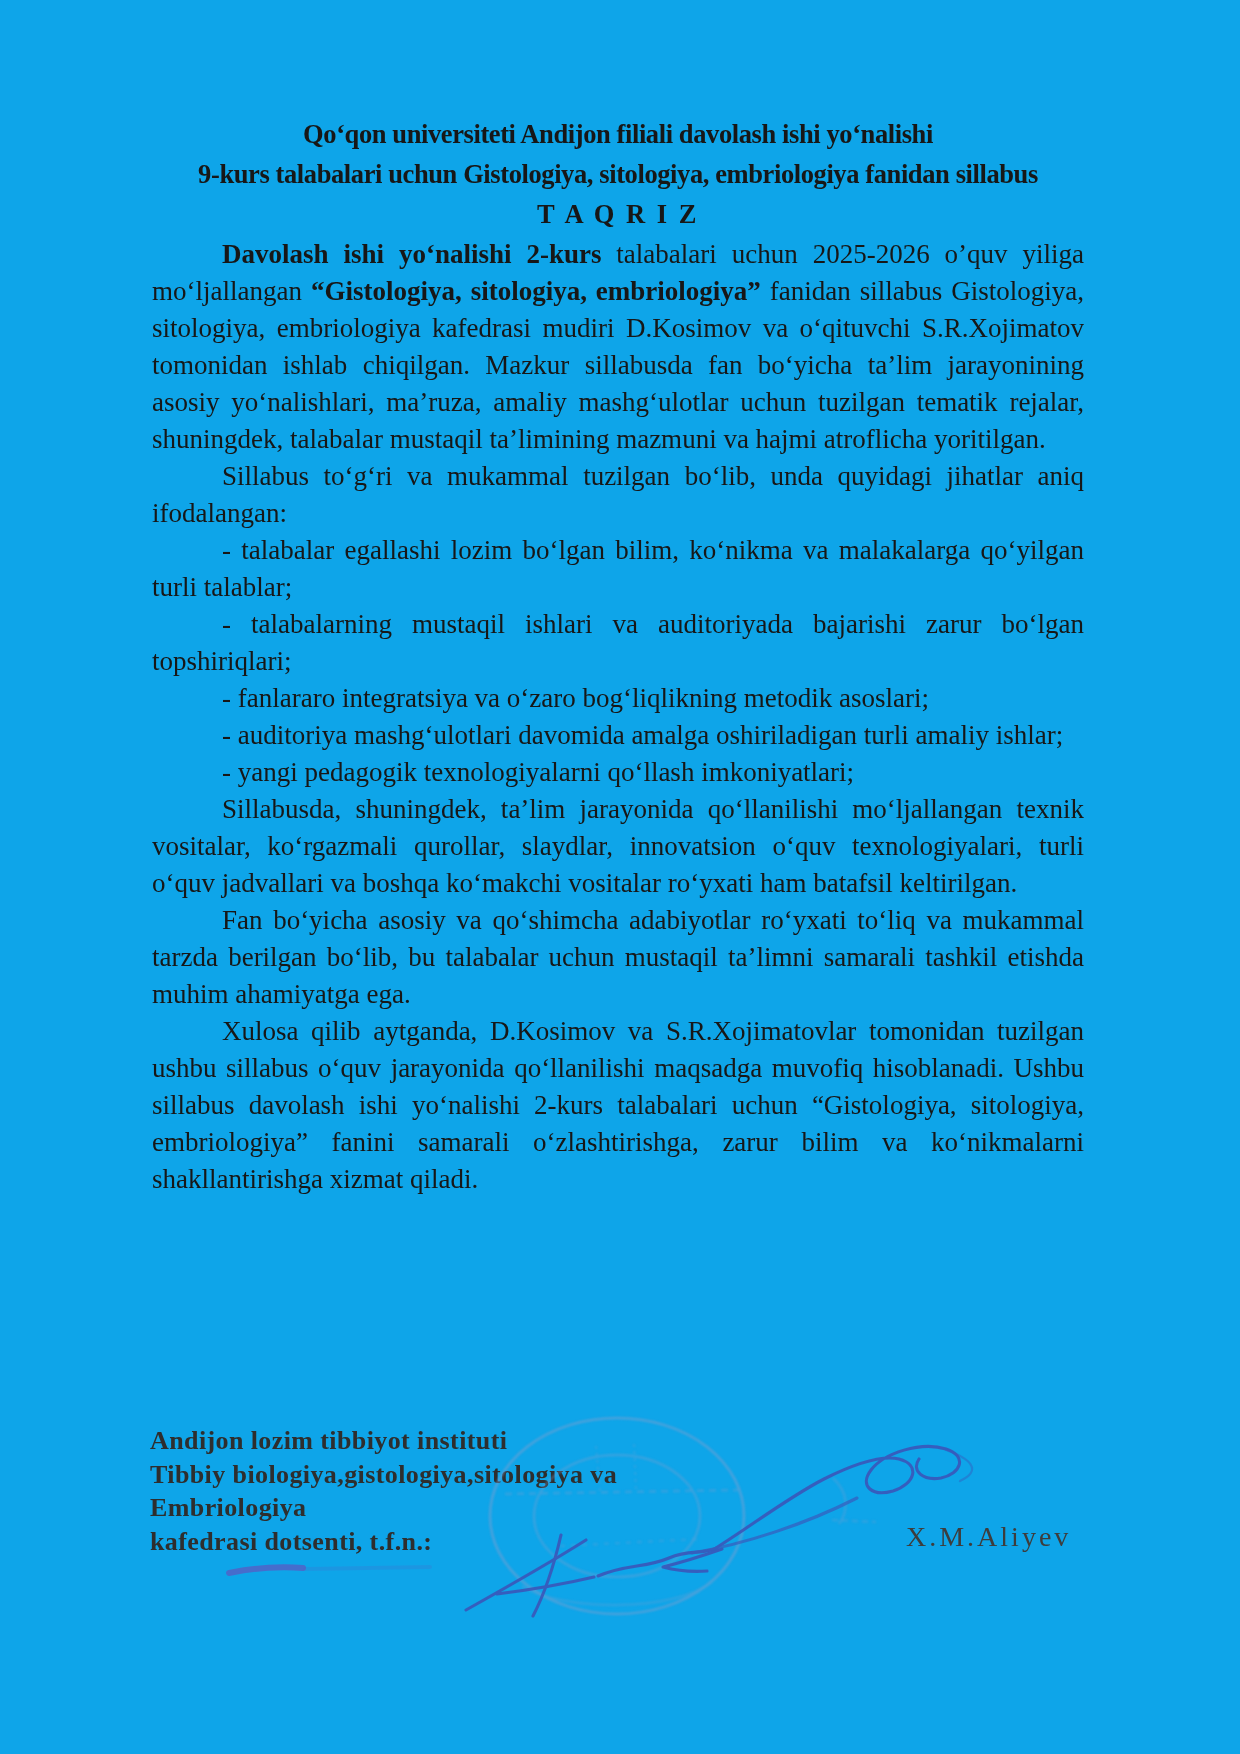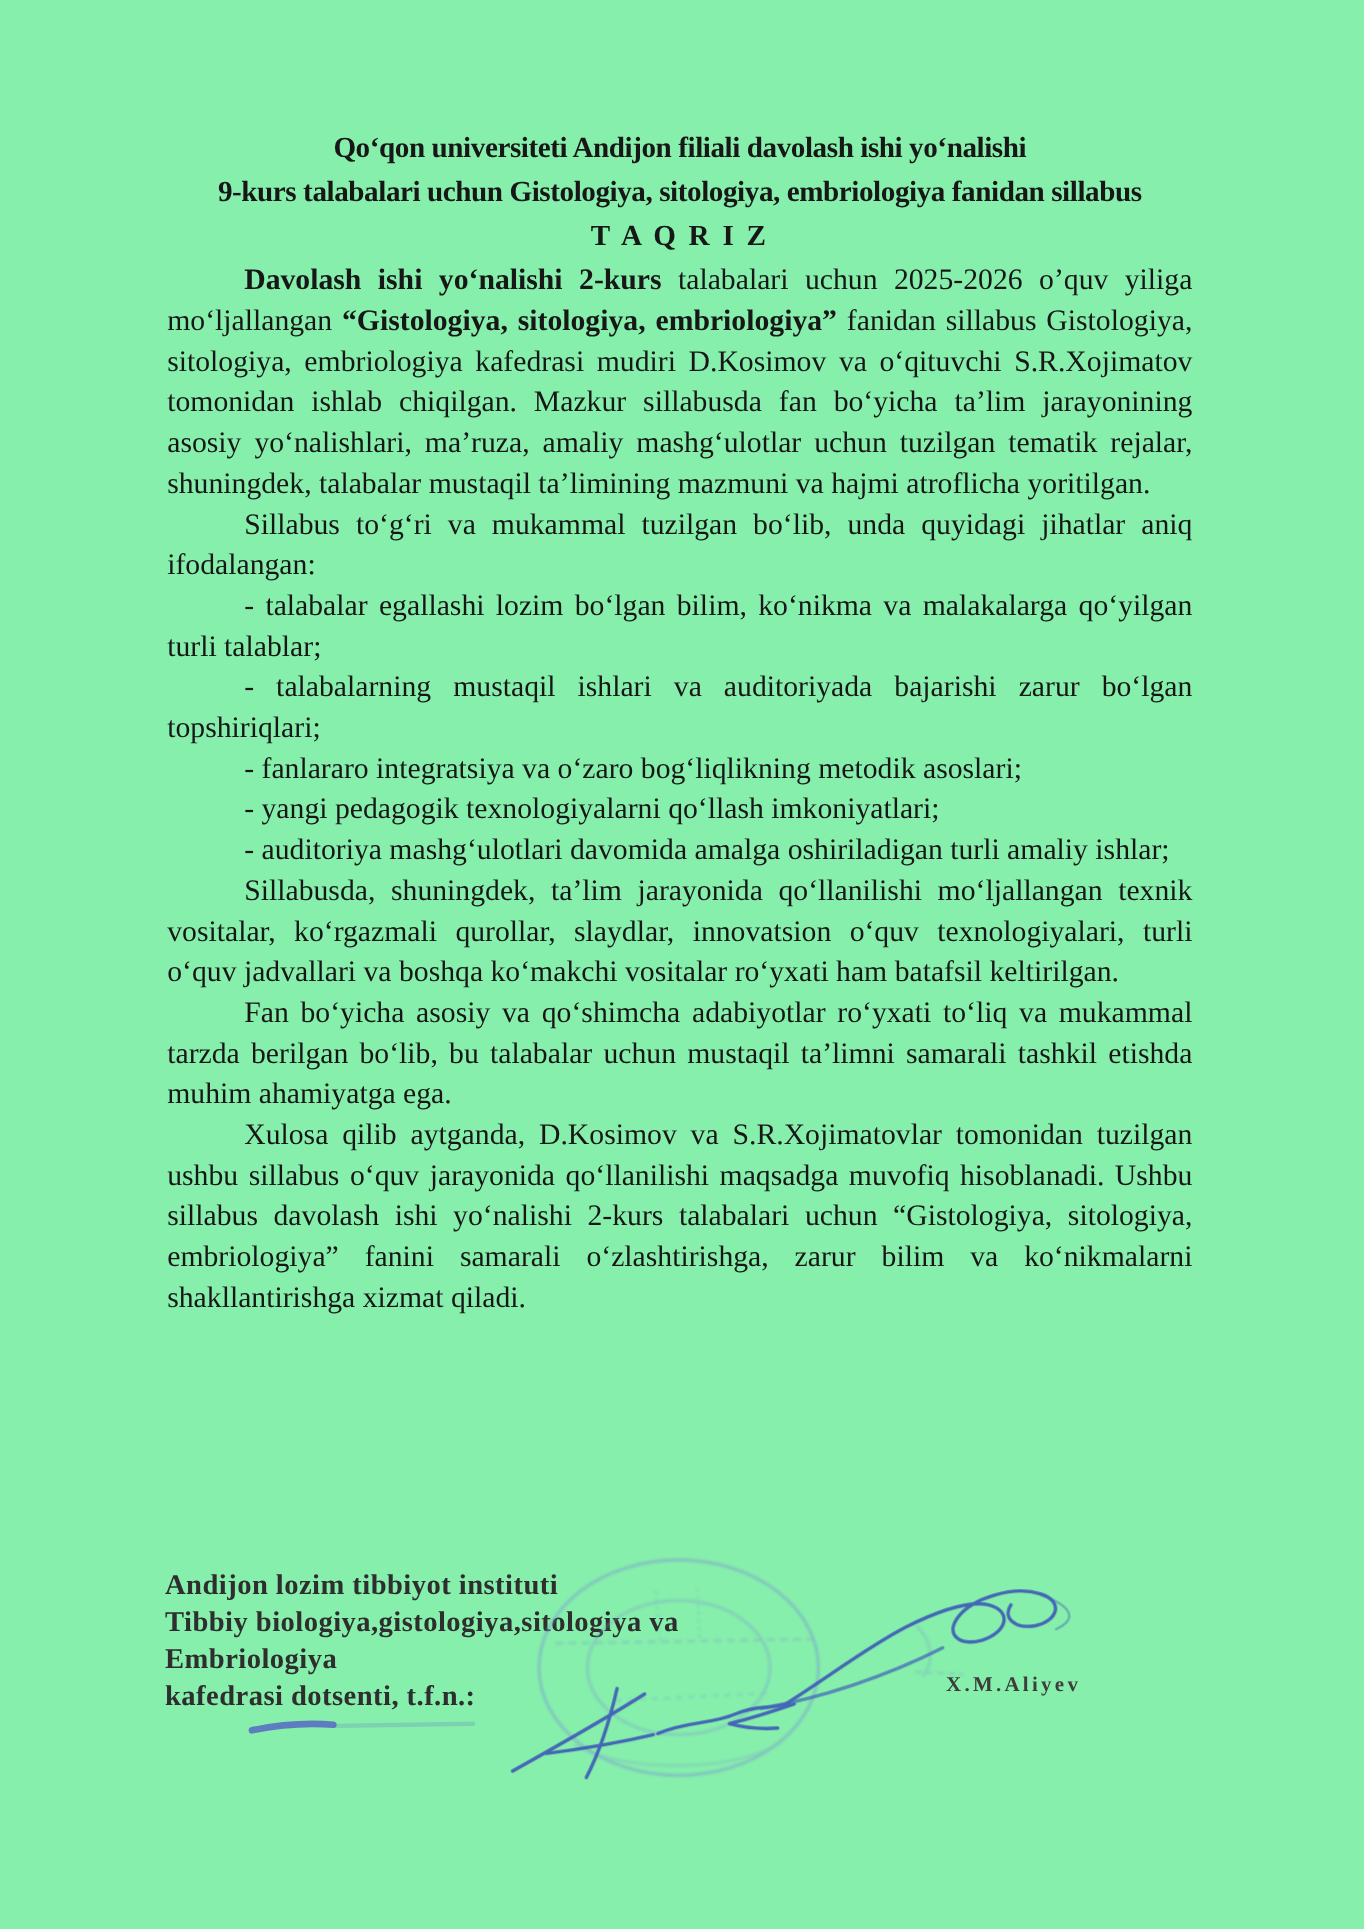--- a/index.html
+++ b/index.html
@@ -1,21 +1,21 @@
 <!DOCTYPE html>
 <html><head>
 <meta charset="utf-8">
 <style>
   html, body { margin: 0; padding: 0; background: #888; }
   .page {
     position: relative;
     width: 1240px;
     height: 1754px;
     margin: 0 auto;
-    background: #86efac;
+    background: #0ea5e9;
     font-family: "Liberation Serif", serif;
     color: #171717;
     overflow: hidden;
   }
   .content {
     position: absolute;
     left: 152px;
     top: 114px;
     width: 932px;
   }
@@ -38,24 +38,24 @@
     font-weight: bold;
     font-size: 26px;
     line-height: 33.5px;
     letter-spacing: 0.4px;
     color: #2e2e2e;
     filter: blur(0.45px);
     white-space: nowrap;
   }
   .signer {
     position: absolute;
-    left: 860px;
+    left: 906px;
     top: 1521px;
-    font-weight: bold;
-    font-size: 19px;
+    font-weight: normal;
+    font-size: 28px;
     letter-spacing: 3px;
     color: #3d3d3d;
     filter: blur(0.5px);
     white-space: nowrap;
   }
   .overlay { position: absolute; left: 0; top: 0; pointer-events: none; }
   .stamp { filter: blur(1.1px); opacity: 0.55; }
   .stamp ellipse, .stamp path { fill: none; stroke-width: 2.6px; }
   .sig-ink { filter: blur(0.3px); opacity: 0.88; }
   .sig-ink path { fill: none; stroke-width: 3.1px; stroke-linecap: round; stroke-linejoin: round; }
@@ -73,22 +73,22 @@
       <div class="h-line">9-kurs talabalari uchun Gistologiya, sitologiya, embriologiya fanidan sillabus</div>
       <div class="h-line taqriz">T A Q R I Z</div>
     </header>
 
     <main class="doc-body">
       <p class="para"><strong>Davolash ishi yo‘nalishi 2-kurs</strong><span> talabalari uchun 2025-2026 o’quv yiliga mo‘ljallangan </span><strong>“Gistologiya, sitologiya, embriologiya”</strong><span> fanidan sillabus Gistologiya, sitologiya, embriologiya kafedrasi mudiri  D.Kosimov va o‘qituvchi S.R.Xojimatov tomonidan ishlab chiqilgan. Mazkur sillabusda fan bo‘yicha ta’lim jarayonining asosiy yo‘nalishlari, ma’ruza, amaliy mashg‘ulotlar uchun tuzilgan tematik rejalar, shuningdek, talabalar mustaqil ta’limining mazmuni va hajmi atroflicha yoritilgan.</span></p>
       <p class="para">Sillabus to‘g‘ri va mukammal tuzilgan bo‘lib, unda quyidagi jihatlar aniq ifodalangan:</p>
       <p class="para">- talabalar egallashi lozim bo‘lgan bilim, ko‘nikma va malakalarga qo‘yilgan turli talablar;</p>
       <p class="para">- talabalarning mustaqil ishlari va auditoriyada bajarishi zarur bo‘lgan topshiriqlari;</p>
       <p class="para">- fanlararo integratsiya va o‘zaro bog‘liqlikning metodik asoslari;</p>
+      <p class="para">- auditoriya mashg‘ulotlari davomida amalga oshiriladigan turli amaliy ishlar;</p>
       <p class="para">- yangi pedagogik texnologiyalarni qo‘llash imkoniyatlari;</p>
-      <p class="para">- auditoriya mashg‘ulotlari davomida amalga oshiriladigan turli amaliy ishlar;</p>
       <p class="para">Sillabusda, shuningdek, ta’lim jarayonida qo‘llanilishi mo‘ljallangan texnik vositalar, ko‘rgazmali qurollar, slaydlar, innovatsion o‘quv texnologiyalari, turli o‘quv jadvallari va boshqa ko‘makchi vositalar ro‘yxati ham batafsil keltirilgan.</p>
       <p class="para">Fan bo‘yicha asosiy va qo‘shimcha adabiyotlar ro‘yxati to‘liq va mukammal tarzda berilgan bo‘lib, bu talabalar uchun mustaqil ta’limni samarali tashkil etishda muhim ahamiyatga ega.</p>
       <p class="para">Xulosa qilib aytganda, D.Kosimov va S.R.Xojimatovlar tomonidan tuzilgan ushbu sillabus o‘quv jarayonida qo‘llanilishi maqsadga muvofiq hisoblanadi. Ushbu sillabus davolash ishi yo‘nalishi 2-kurs talabalari uchun “Gistologiya, sitologiya, embriologiya” fanini samarali o‘zlashtirishga, zarur bilim va ko‘nikmalarni shakllantirishga xizmat qiladi.</p>
     </main>
   </div>
 
   <footer class="sig-block">
     <div>Andijon lozim tibbiyot instituti</div>
     <div>Tibbiy biologiya,gistologiya,sitologiya va</div>
     <div>Embriologiya</div>

